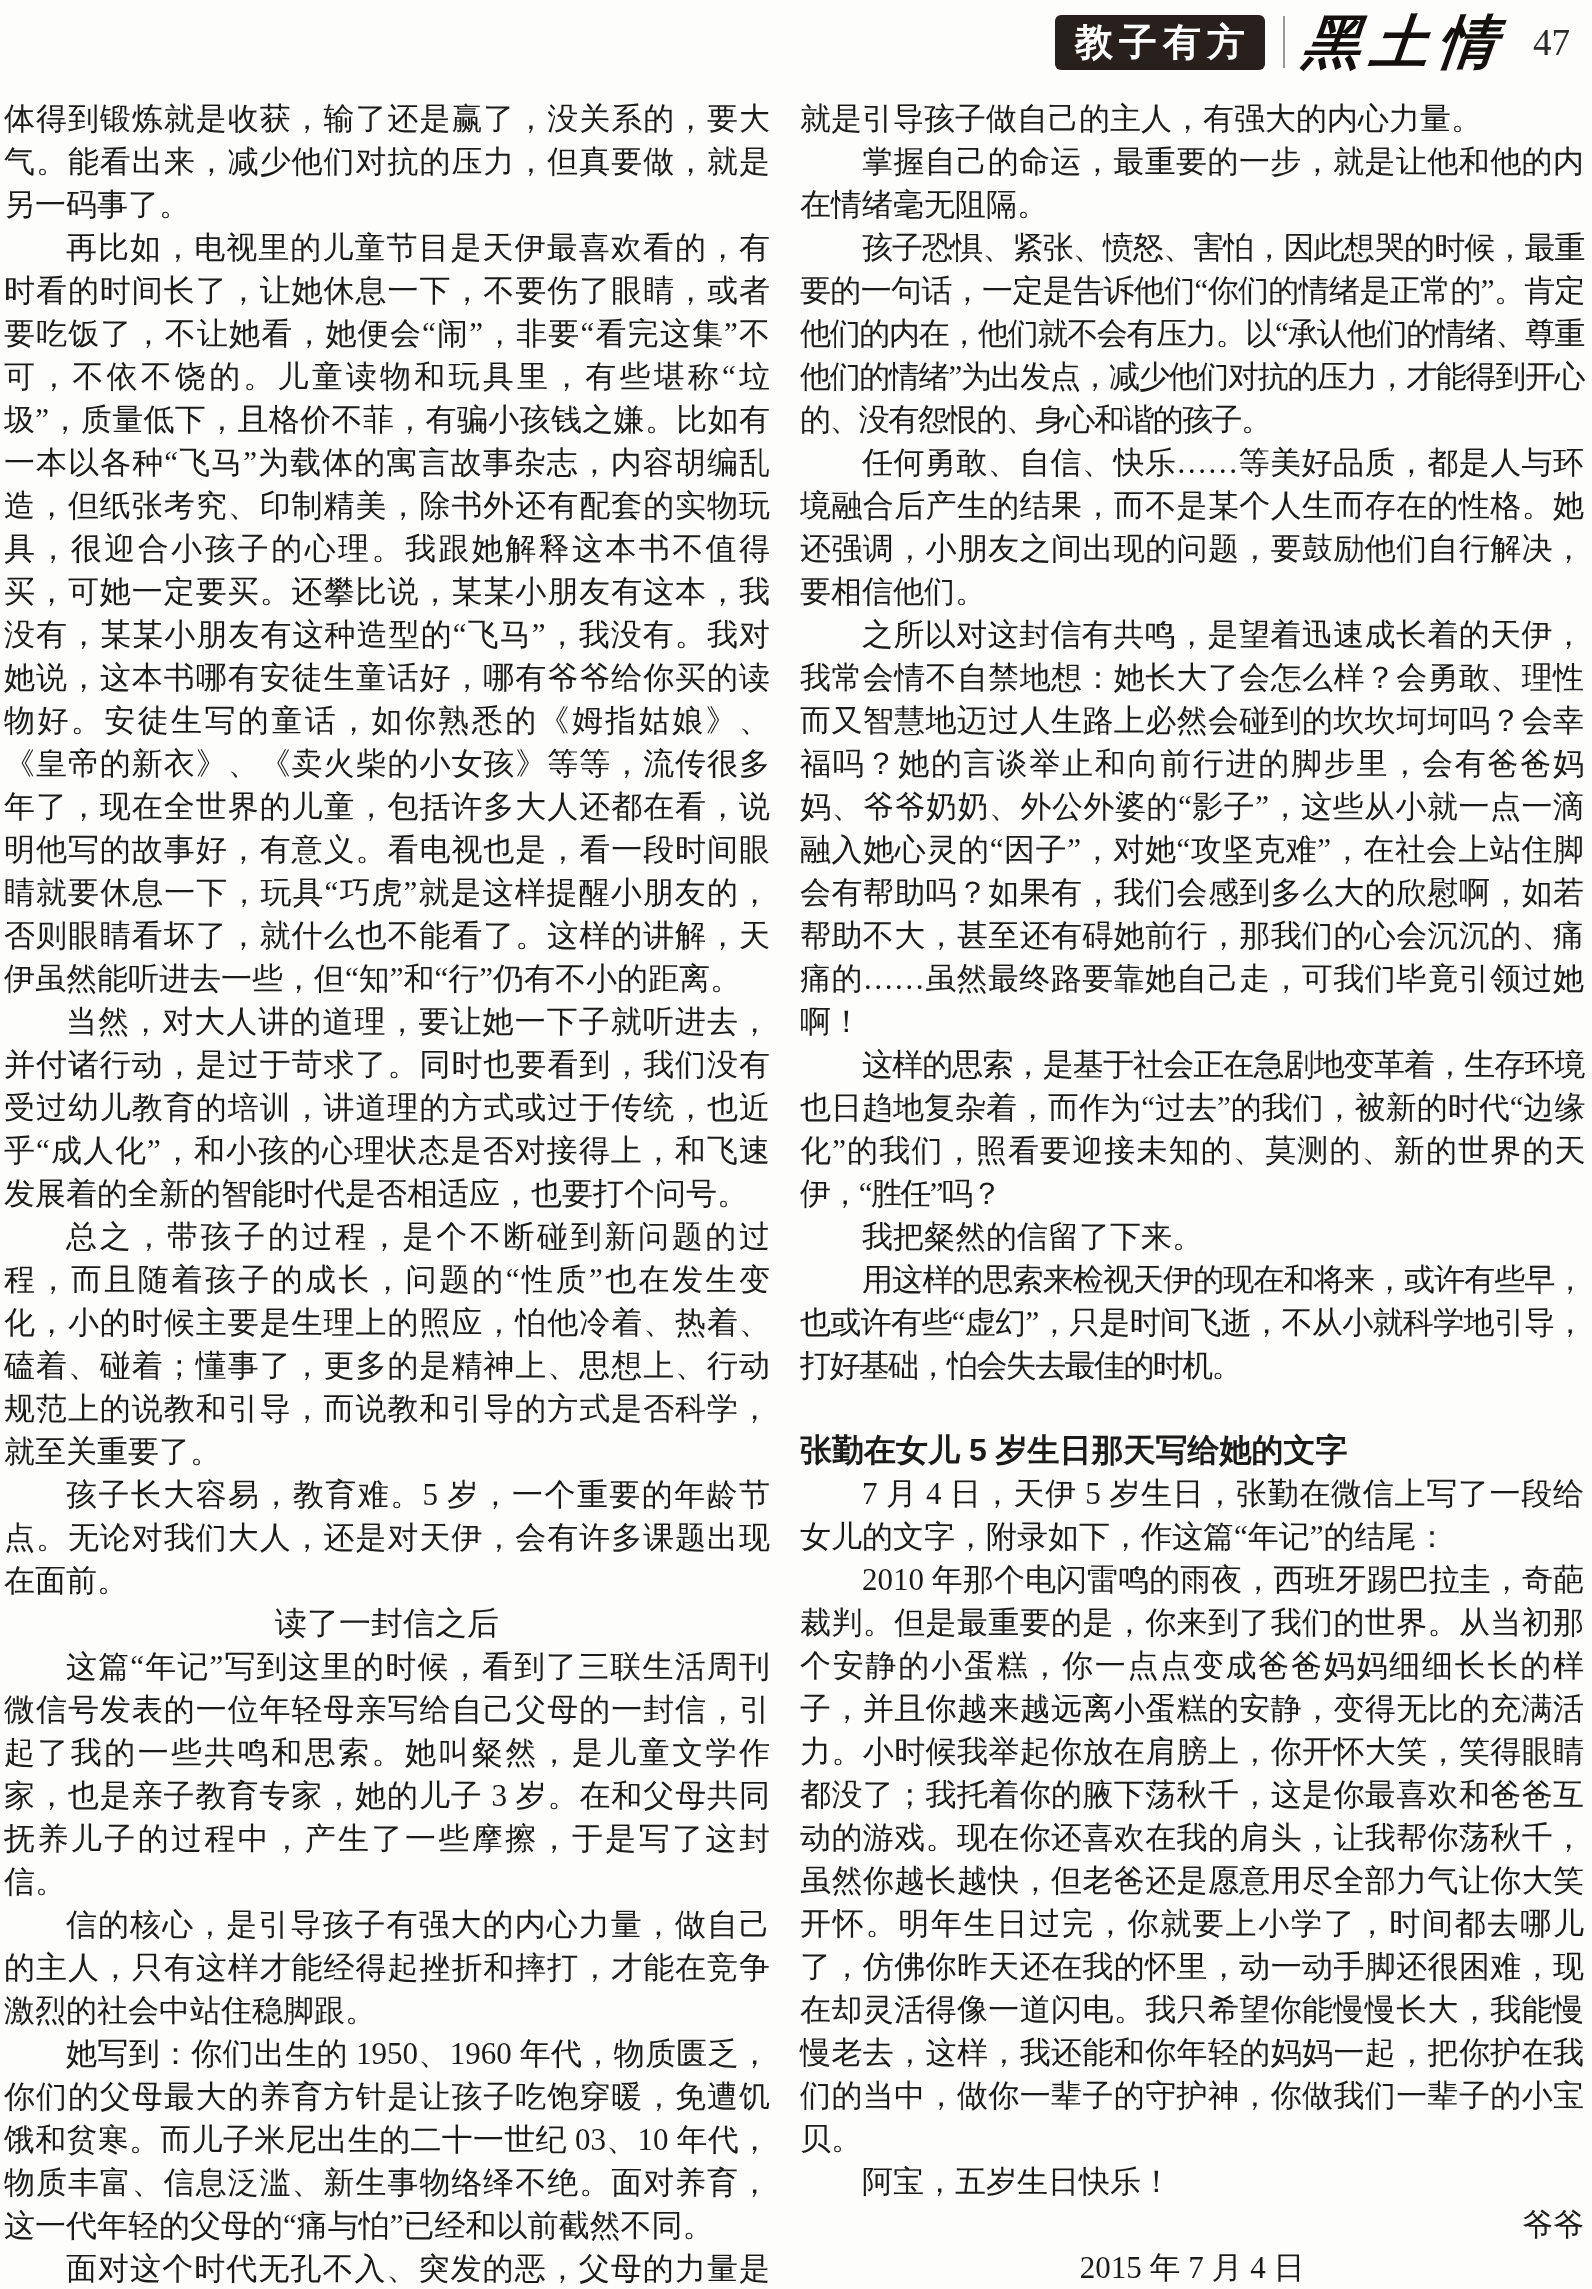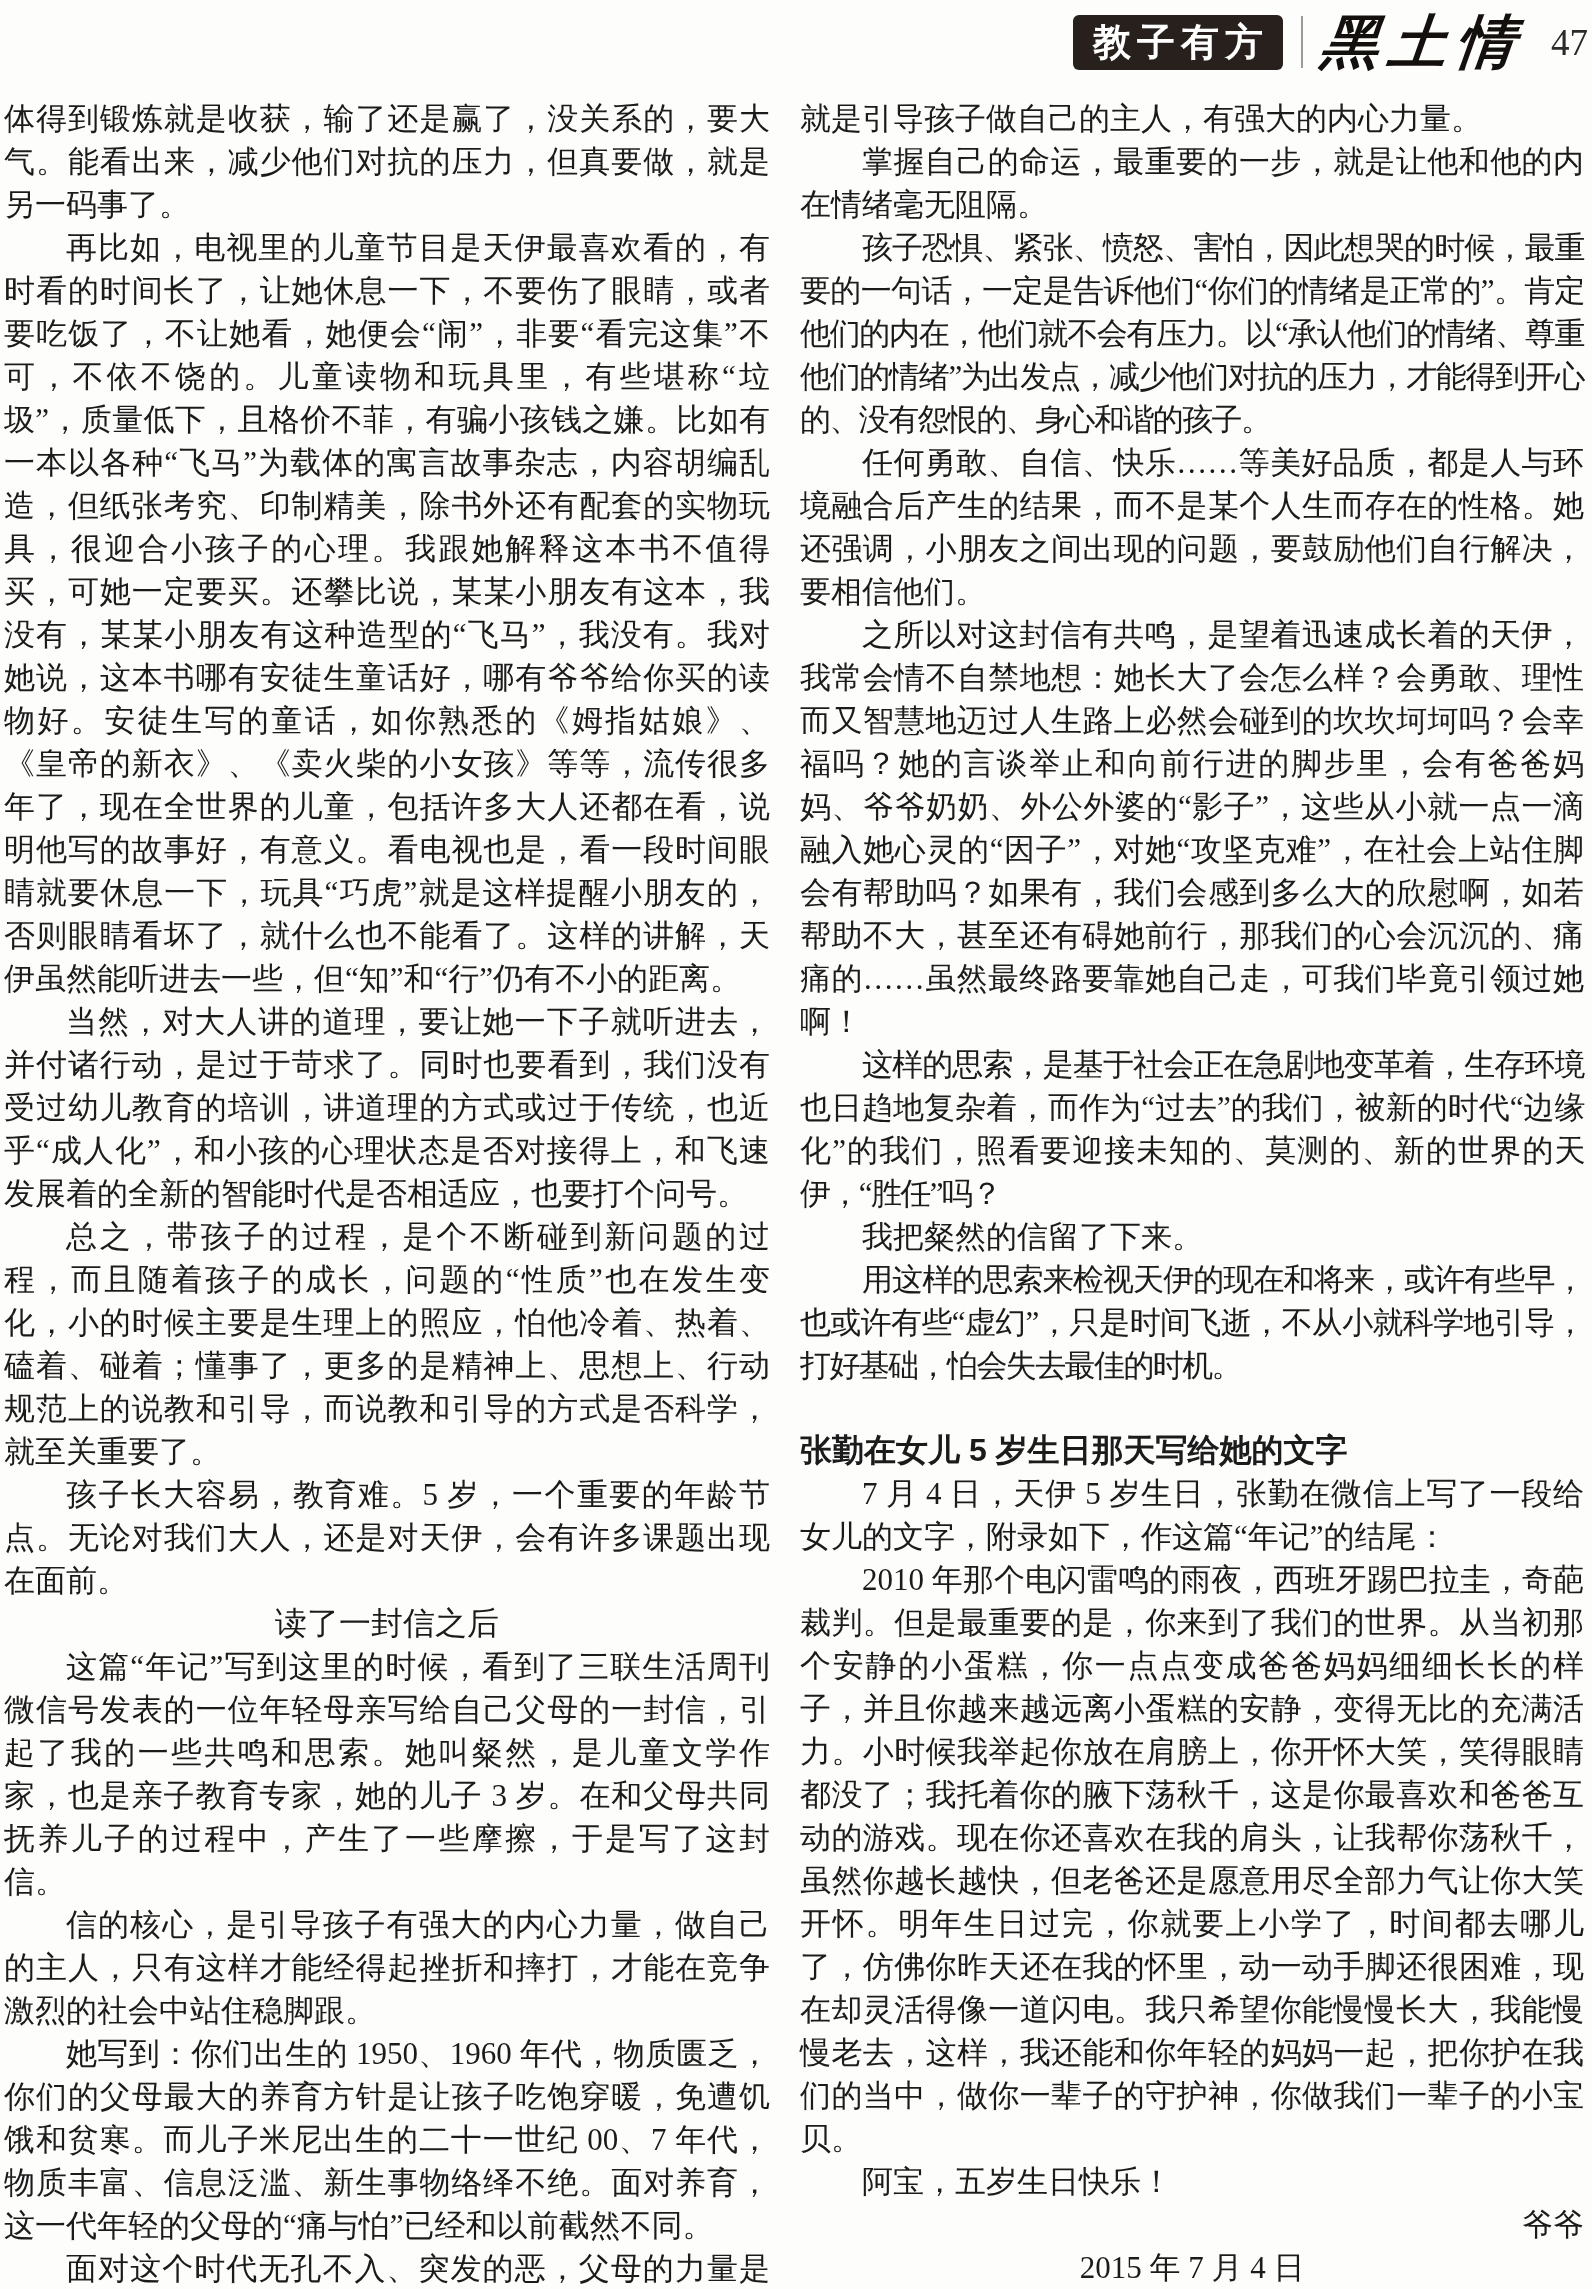--- a/index.html
+++ b/index.html
@@ -4,21 +4,21 @@
 <style>
   html,body { margin:0; padding:0; background:#e8e8e8; }
   .page {
     position:relative; width:1592px; height:2289px; margin:0 auto;
     background:#fdfdfc; overflow:hidden; color:#1b1b1b;
     font-family:"Liberation Serif","DejaVu Serif",serif;
   }
 
   
   .header {
-    position:absolute; top:12px; left:0; right:0; height:60px;
+    position:absolute; top:12px; left:0; right:18px; height:60px;
     display:flex; justify-content:flex-end; align-items:center;
   }
   .badge {
     background:#27201c; color:#ffffff; border-radius:6px;
     font-family:"Liberation Sans","DejaVu Sans",sans-serif; font-weight:bold;
     font-size:38px; line-height:1; padding:8px 14px 9px 20px; letter-spacing:6px;
   }
   .hdr-divider { width:2px; height:52px; background:#9a9a9a; margin:0 18px; }
   .logo {
     font-family:"DejaVu Serif","Liberation Serif",serif;
@@ -69,21 +69,21 @@
 
   <div class="column col-left">
     <p class="pf">体得到锻炼就是收获，输了还是赢了，没关系的，要大气。能看出来，减少他们对抗的压力，但真要做，就是另一码事了。</p>
     <p class="pi">再比如，电视里的儿童节目是天伊最喜欢看的，有时看的时间长了，让她休息一下，不要伤了眼睛，或者要吃饭了，不让她看，她便会“闹”，非要“看完这集”不可，不依不饶的。儿童读物和玩具里，有些堪称“垃圾”，质量低下，且格价不菲，有骗小孩钱之嫌。比如有一本以各种“飞马”为载体的寓言故事杂志，内容胡编乱造，但纸张考究、印制精美，除书外还有配套的实物玩具，很迎合小孩子的心理。我跟她解释这本书不值得买，可她一定要买。还攀比说，某某小朋友有这本，我没有，某某小朋友有这种造型的“飞马”，我没有。我对她说，这本书哪有安徒生童话好，哪有爷爷给你买的读物好。安徒生写的童话，如你熟悉的《姆指姑娘》、《皇帝的新衣》、《卖火柴的小女孩》等等，流传很多年了，现在全世界的儿童，包括许多大人还都在看，说明他写的故事好，有意义。看电视也是，看一段时间眼睛就要休息一下，玩具“巧虎”就是这样提醒小朋友的，否则眼睛看坏了，就什么也不能看了。这样的讲解，天伊虽然能听进去一些，但“知”和“行”仍有不小的距离。</p>
     <p class="pi">当然，对大人讲的道理，要让她一下子就听进去，并付诸行动，是过于苛求了。同时也要看到，我们没有受过幼儿教育的培训，讲道理的方式或过于传统，也近乎“成人化”，和小孩的心理状态是否对接得上，和飞速发展着的全新的智能时代是否相适应，也要打个问号。</p>
     <p class="pi">总之，带孩子的过程，是个不断碰到新问题的过程，而且随着孩子的成长，问题的“性质”也在发生变化，小的时候主要是生理上的照应，怕他冷着、热着、磕着、碰着；懂事了，更多的是精神上、思想上、行动规范上的说教和引导，而说教和引导的方式是否科学，就至关重要了。</p>
     <p class="pi">孩子长大容易，教育难。5 岁，一个重要的年龄节点。无论对我们大人，还是对天伊，会有许多课题出现在面前。</p>
     <h3 class="hc">读了一封信之后</h3>
     <p class="pi">这篇“年记”写到这里的时候，看到了三联生活周刊微信号发表的一位年轻母亲写给自己父母的一封信，引起了我的一些共鸣和思索。她叫粲然，是儿童文学作家，也是亲子教育专家，她的儿子 3 岁。在和父母共同抚养儿子的过程中，产生了一些摩擦，于是写了这封信。</p>
     <p class="pi">信的核心，是引导孩子有强大的内心力量，做自己的主人，只有这样才能经得起挫折和摔打，才能在竞争激烈的社会中站住稳脚跟。</p>
-    <p class="pi">她写到：你们出生的 1950、1960 年代，物质匮乏，你们的父母最大的养育方针是让孩子吃饱穿暖，免遭饥饿和贫寒。而儿子米尼出生的二十一世纪 00、7 年代，物质丰富、信息泛滥、新生事物络绎不绝。面对养育，这一代年轻的父母的“痛与怕”已经和以前截然不同。</p>
+    <p class="pi">她写到：你们出生的 1950、1960 年代，物质匮乏，你们的父母最大的养育方针是让孩子吃饱穿暖，免遭饥饿和贫寒。而儿子米尼出生的二十一世纪 03、10 年代，物质丰富、信息泛滥、新生事物络绎不绝。面对养育，这一代年轻的父母的“痛与怕”已经和以前截然不同。</p>
     <p class="pi">面对这个时代无孔不入、突发的恶，父母的力量是很微薄的，我们尽量要做的，不可不行的“养育策略”，</p>
   </div>
 
   <div class="column col-right">
     <p class="pf">就是引导孩子做自己的主人，有强大的内心力量。</p>
     <p class="pi">掌握自己的命运，最重要的一步，就是让他和他的内在情绪毫无阻隔。</p>
     <p class="pi tight">孩子恐惧、紧张、愤怒、害怕，因此想哭的时候，最重要的一句话，一定是告诉他们“你们的情绪是正常的”。肯定他们的内在，他们就不会有压力。以“承认他们的情绪、尊重他们的情绪”为出发点，减少他们对抗的压力，才能得到开心的、没有怨恨的、身心和谐的孩子。</p>
     <p class="pi">任何勇敢、自信、快乐……等美好品质，都是人与环境融合后产生的结果，而不是某个人生而存在的性格。她还强调，小朋友之间出现的问题，要鼓励他们自行解决，要相信他们。</p>
     <p class="pi">之所以对这封信有共鸣，是望着迅速成长着的天伊，我常会情不自禁地想：她长大了会怎么样？会勇敢、理性而又智慧地迈过人生路上必然会碰到的坎坎坷坷吗？会幸福吗？她的言谈举止和向前行进的脚步里，会有爸爸妈妈、爷爷奶奶、外公外婆的“影子”，这些从小就一点一滴融入她心灵的“因子”，对她“攻坚克难”，在社会上站住脚会有帮助吗？如果有，我们会感到多么大的欣慰啊，如若帮助不大，甚至还有碍她前行，那我们的心会沉沉的、痛痛的……虽然最终路要靠她自己走，可我们毕竟引领过她啊！</p>
     <p class="pi tight">这样的思索，是基于社会正在急剧地变革着，生存环境也日趋地复杂着，而作为“过去”的我们，被新的时代“边缘化”的我们，照看要迎接未知的、莫测的、新的世界的天伊，“胜任”吗？</p>

